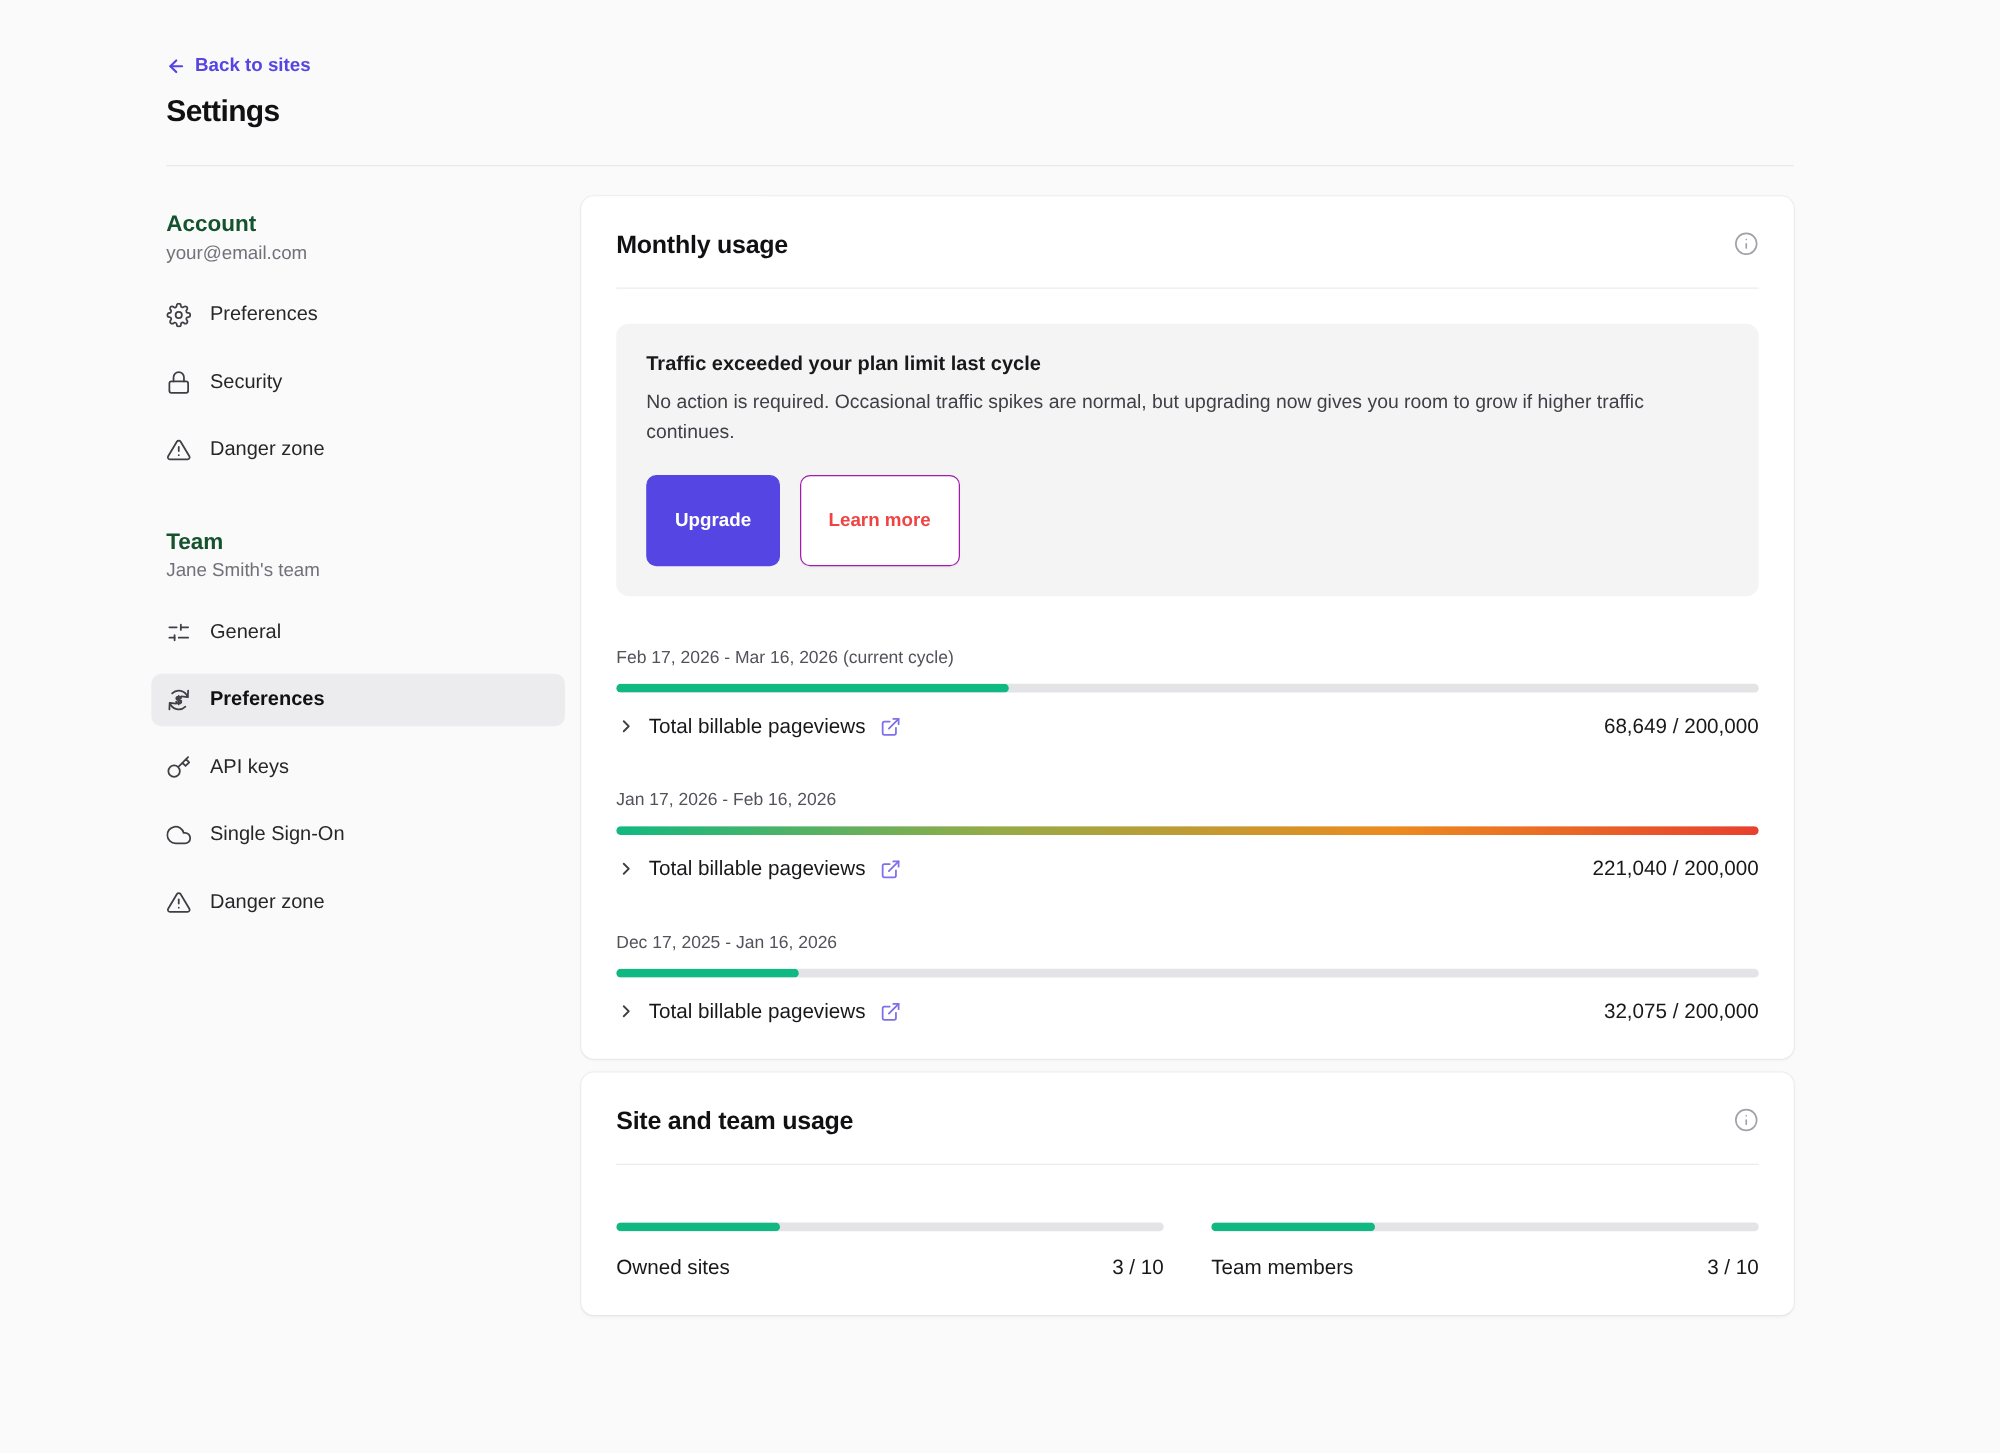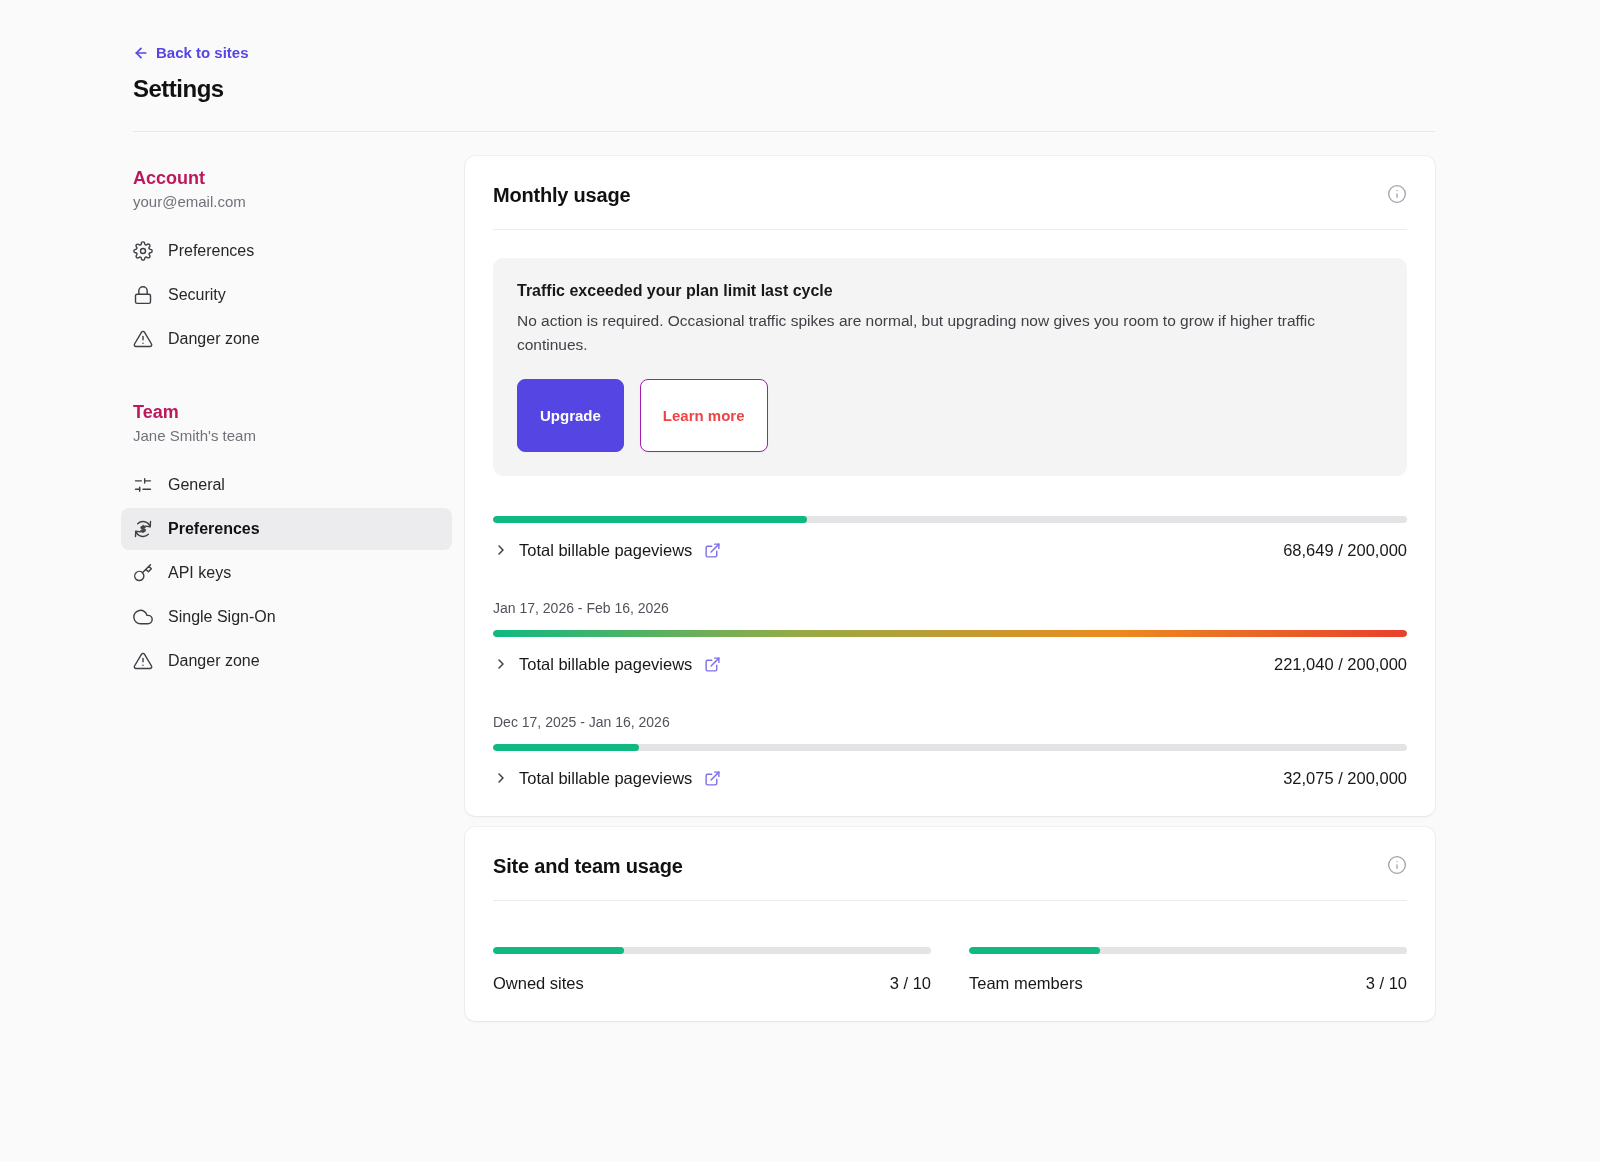--- a/index.html
+++ b/index.html
@@ -21,23 +21,23 @@
   .back-link svg { width: 16px; height: 16px; }
   .page-title { font-size: 24px; font-weight: 800; color: #111113; margin-top: 10px; letter-spacing: -0.5px; }
   .header-divider { border: none; border-top: 1px solid #e9e9eb; margin-top: 28px; }
 
   
   .content { display: flex; margin-top: 24px; }
   .sidebar { width: 307px; flex: 0 0 307px; padding-top: 12px; }
   .main { flex: 1; margin-left: 25px; display: flex; flex-direction: column; gap: 11px; }
 
   
-  .side-section-title { font-size: 18px; font-weight: 700; color: #be185d; }
+  .side-section-title { font-size: 18px; font-weight: 700; color: #14532d; }
   .side-section-sub { font-size: 15px; color: #71717a; margin-top: 4px; }
-  .side-list { margin: 20px -12px 0 -12px; display: flex; flex-direction: column; gap: 2px; }
+  .side-list { margin: 20px -12px 0 -12px; display: flex; flex-direction: column; gap: 12px; }
   .side-item {
     display: flex; align-items: center; gap: 15px;
     padding: 11px 12px; border-radius: 8px; cursor: pointer;
     font-size: 16px; color: #27272a; text-decoration: none;
   }
   .side-item .icon { width: 20px; height: 20px; display: inline-flex; color: #3f3f46; }
   .side-item .icon svg { width: 20px; height: 20px; }
   .side-item.active { background: #ececee; font-weight: 700; color: #111113; }
   .side-gap { height: 42px; }
 
@@ -223,20 +223,21 @@
         <div class="notice">
           <div class="notice-title">Traffic exceeded your plan limit last cycle</div>
           <p class="notice-body">No action is required. Occasional traffic spikes are normal, but upgrading now gives you room to grow if higher traffic continues.</p>
           <div class="notice-actions">
             <button class="btn btn-primary">Upgrade</button>
             <button class="btn btn-secondary">Learn more</button>
           </div>
         </div>
 
         <div class="cycle">
+          <div class="cycle-period">Feb 17, 2026 - Mar 16, 2026 (current cycle)</div>
           <div class="bar">
             <div class="bar-fill" style="width: 34.3%;"></div>
           </div>
           <div class="cycle-row">
             <div class="cycle-left">
               <svg class="chevron" viewBox="0 0 24 24" fill="none" stroke="currentColor" stroke-width="2.2" stroke-linecap="round" stroke-linejoin="round">
                   <polyline points="9 18 15 12 9 6"></polyline>
                 </svg>
               <span class="cycle-label">Total billable pageviews</span>
               <svg class="ext-link" viewBox="0 0 24 24" fill="none" stroke="currentColor" stroke-width="2" stroke-linecap="round" stroke-linejoin="round">

